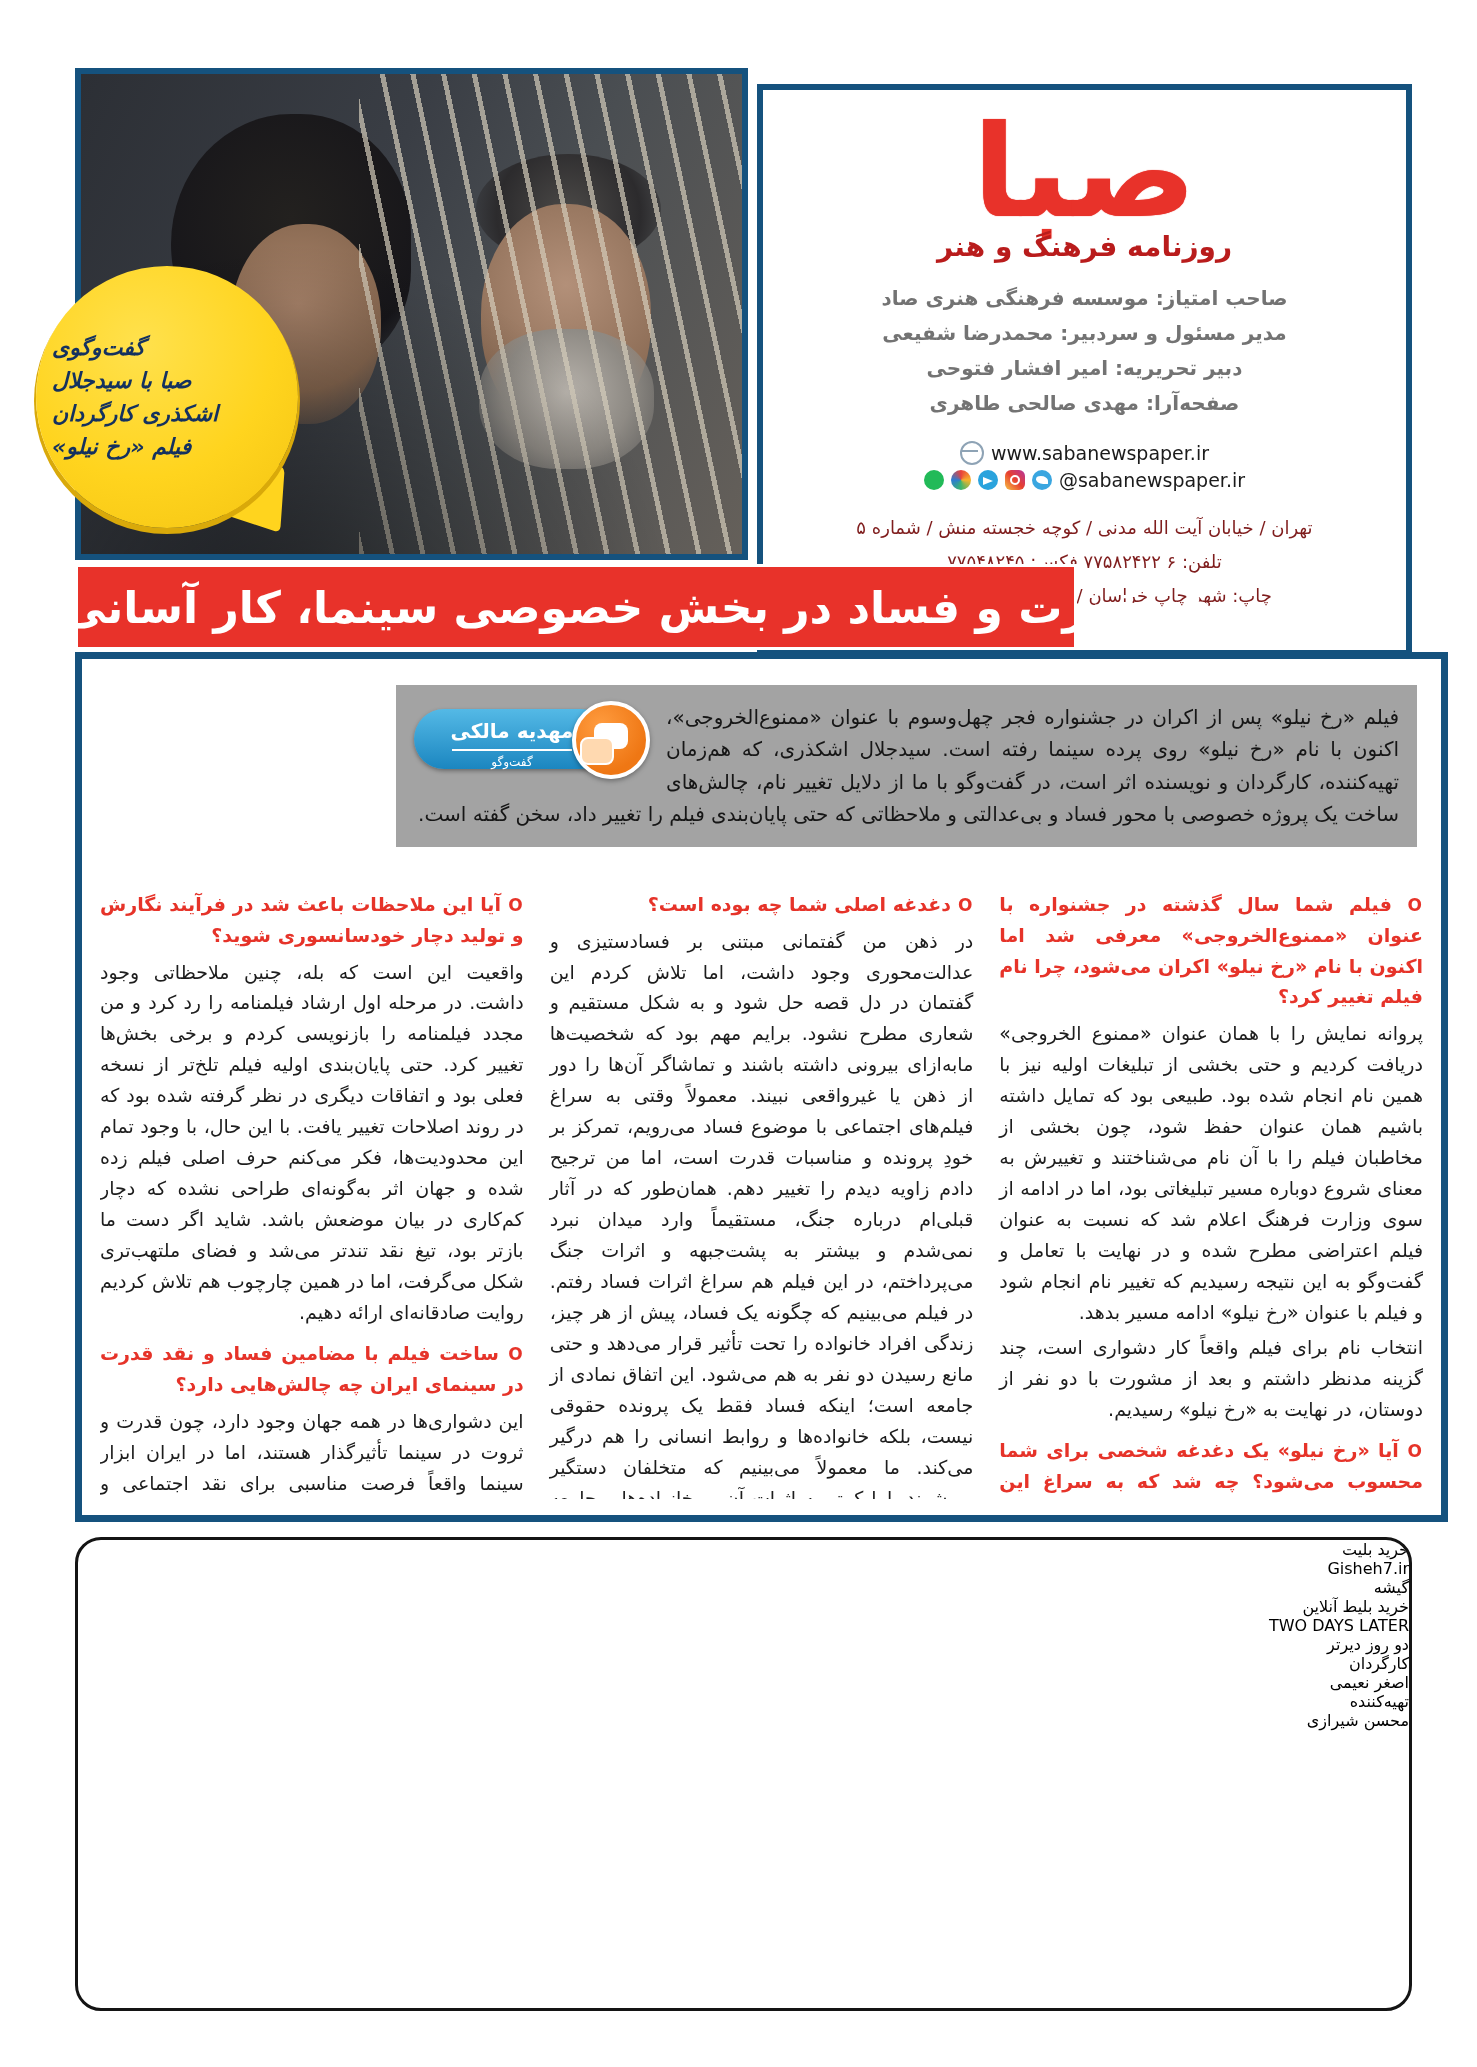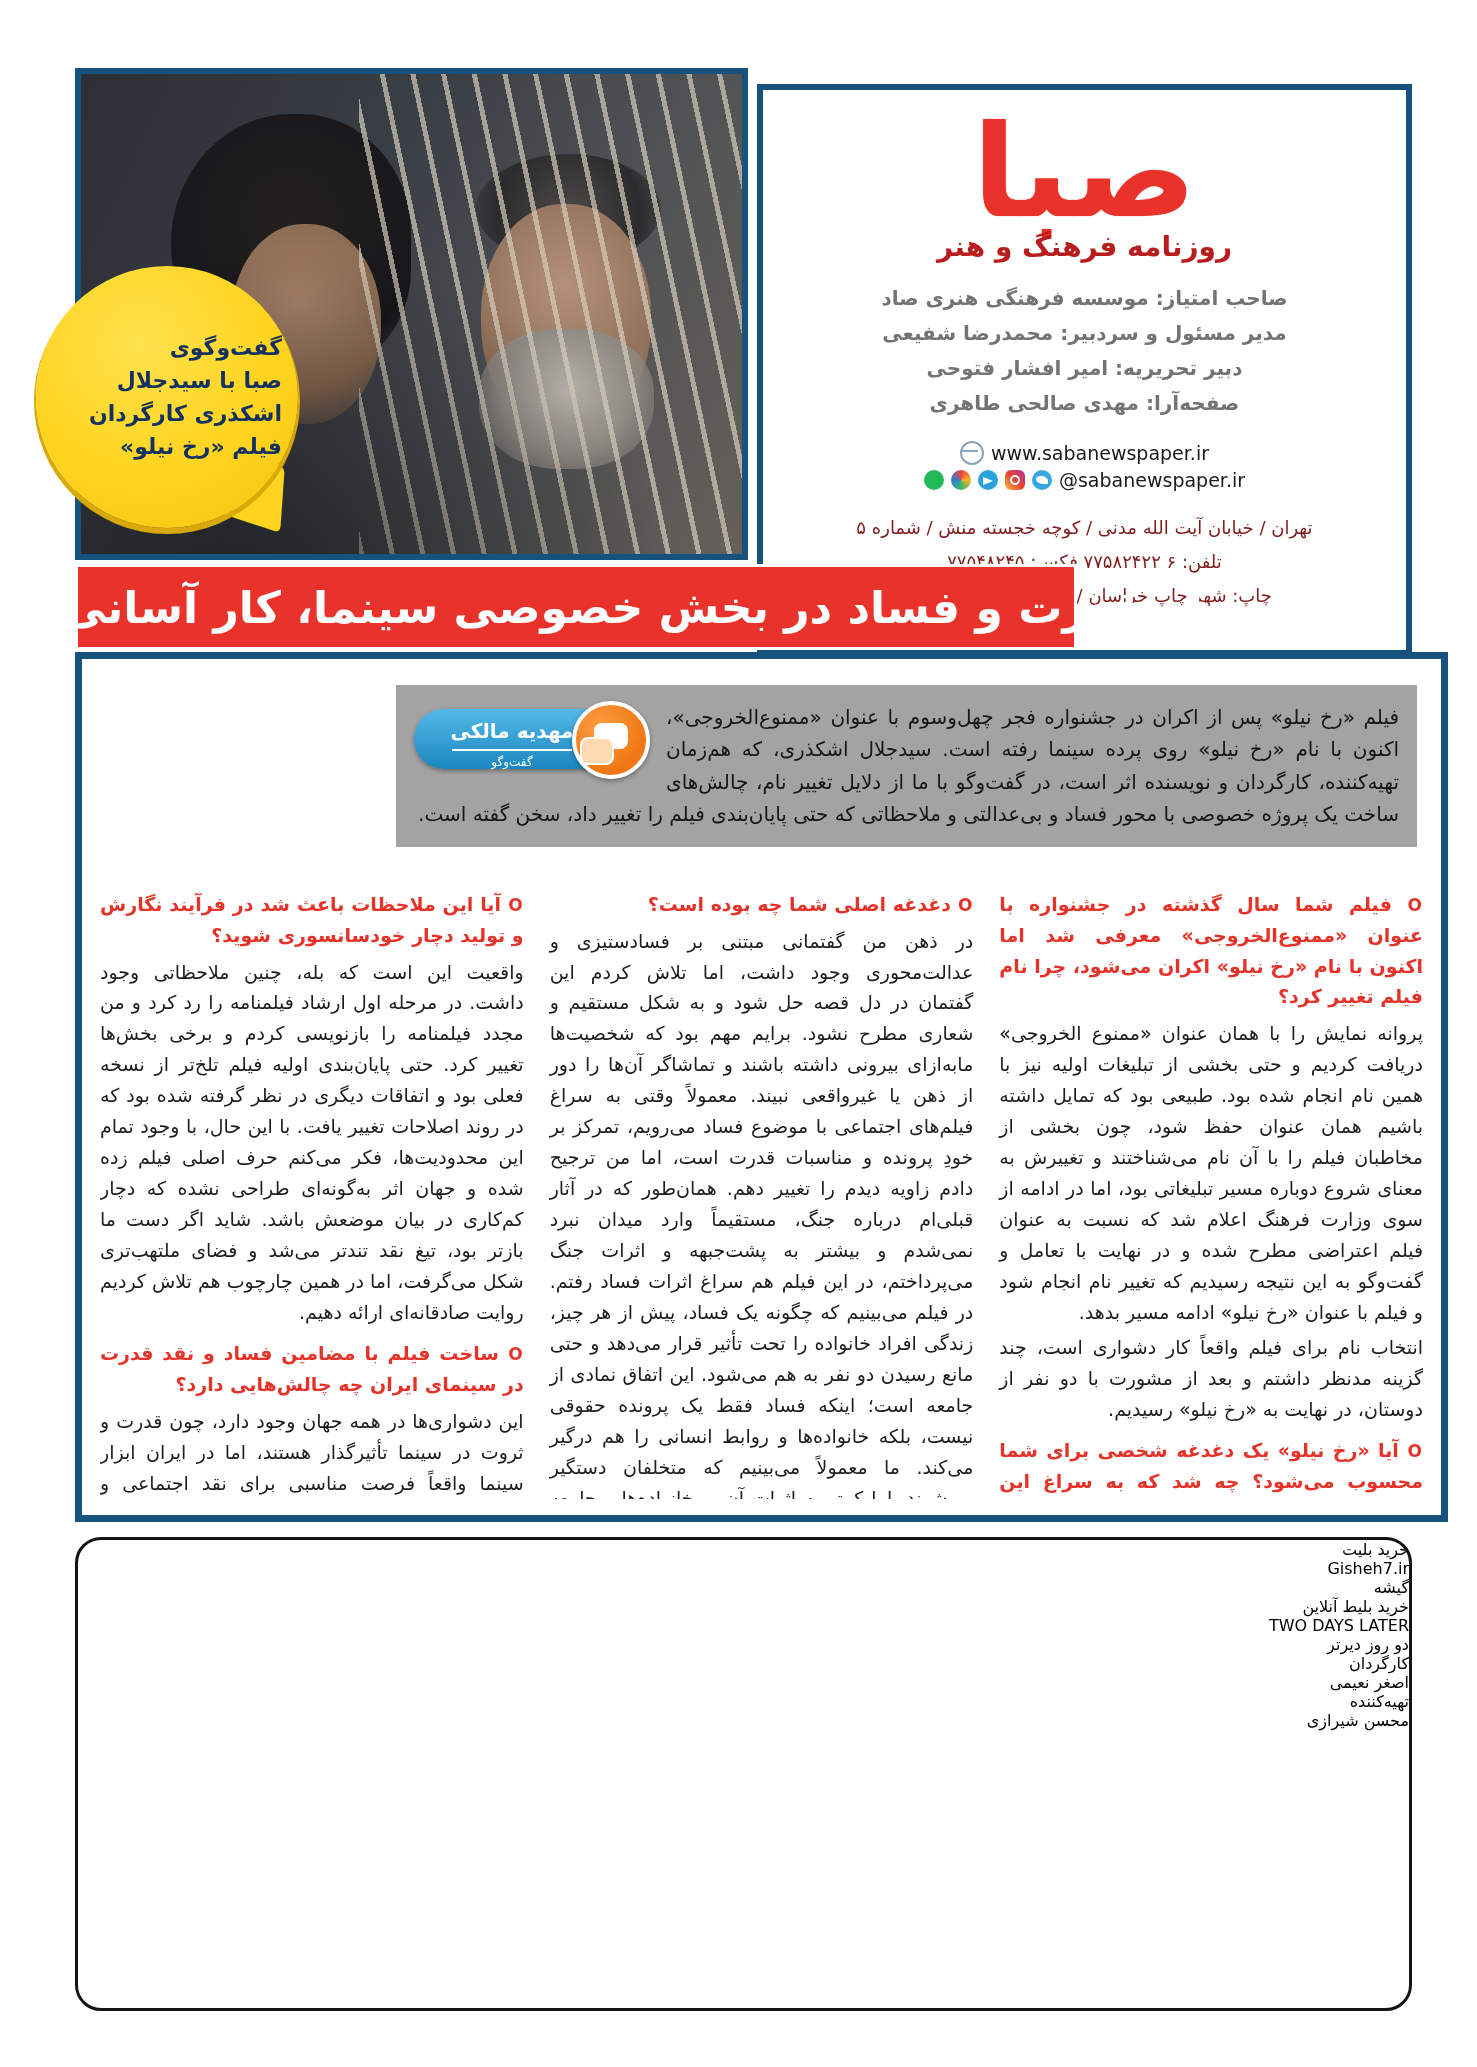--- a/index.html
+++ b/index.html
@@ -27,22 +27,22 @@
   .man2-hair{position:absolute;left:395px;top:80px;width:185px;height:110px;border-radius:50%;
     background:radial-gradient(circle at 50% 55%,#4c4a48 0%,#2c2b2d 65%,rgba(20,20,22,0) 100%);}
   .photo-shadow{position:absolute;inset:0;background:radial-gradient(circle at 30% 120%,rgba(0,0,0,.55) 0%,rgba(0,0,0,0) 55%);}
   
   .bubble{position:absolute;left:36px;top:266px;width:262px;height:262px;z-index:6;}
   .bubble .disc{position:absolute;inset:0;border-radius:50%;
     background:radial-gradient(circle at 40% 30%,#ffe14d 0%,#ffd41e 55%,#f3c312 100%);
     box-shadow:0 4px 0 2px #d9a90a;}
   .bubble .tail{position:absolute;right:14px;bottom:6px;width:64px;height:64px;background:#ffd41e;
     transform:rotate(18deg) skew(14deg);border-radius:6px;}
-  .bubble .txt{position:absolute;inset:0;display:flex;flex-direction:column;align-items:flex-start;justify-content:center;
-    color:#14315f;font-weight:bold;font-size:22px;line-height:1.5;text-align:center;padding:0 16px;}
+  .bubble .txt{position:absolute;inset:0;display:flex;flex-direction:column;align-items:flex-end;justify-content:center;
+    color:#14315f;font-weight:bold;font-size:22px;line-height:1.5;text-align:center;padding:0 16px;font-style:italic;}
   
   .masthead{position:absolute;left:757px;top:84px;width:643px;height:560px;border:6px solid #15527e;
     background:#fff;z-index:1;display:flex;flex-direction:column;align-items:center;}
   .logo-text{color:#e8322a;font-size:128px;line-height:1;font-weight:bold;margin-top:18px;
     text-shadow:0 0 1px #e8322a;}
   .logo-tagline{color:#b91c1c;font-size:28px;font-weight:bold;margin-top:-6px;}
   .mast-info{margin-top:18px;text-align:center;font-size:20px;line-height:1.75;color:#737373;font-weight:bold;}
   .net-lines{margin-top:16px;direction:ltr;text-align:center;font-size:19px;color:#1b1b1b;}
   .net-row{display:flex;align-items:center;justify-content:center;gap:7px;margin-top:4px;}
   .globe{width:20px;height:20px;border-radius:50%;border:2px solid #8ea3b5;position:relative;display:inline-block;}

